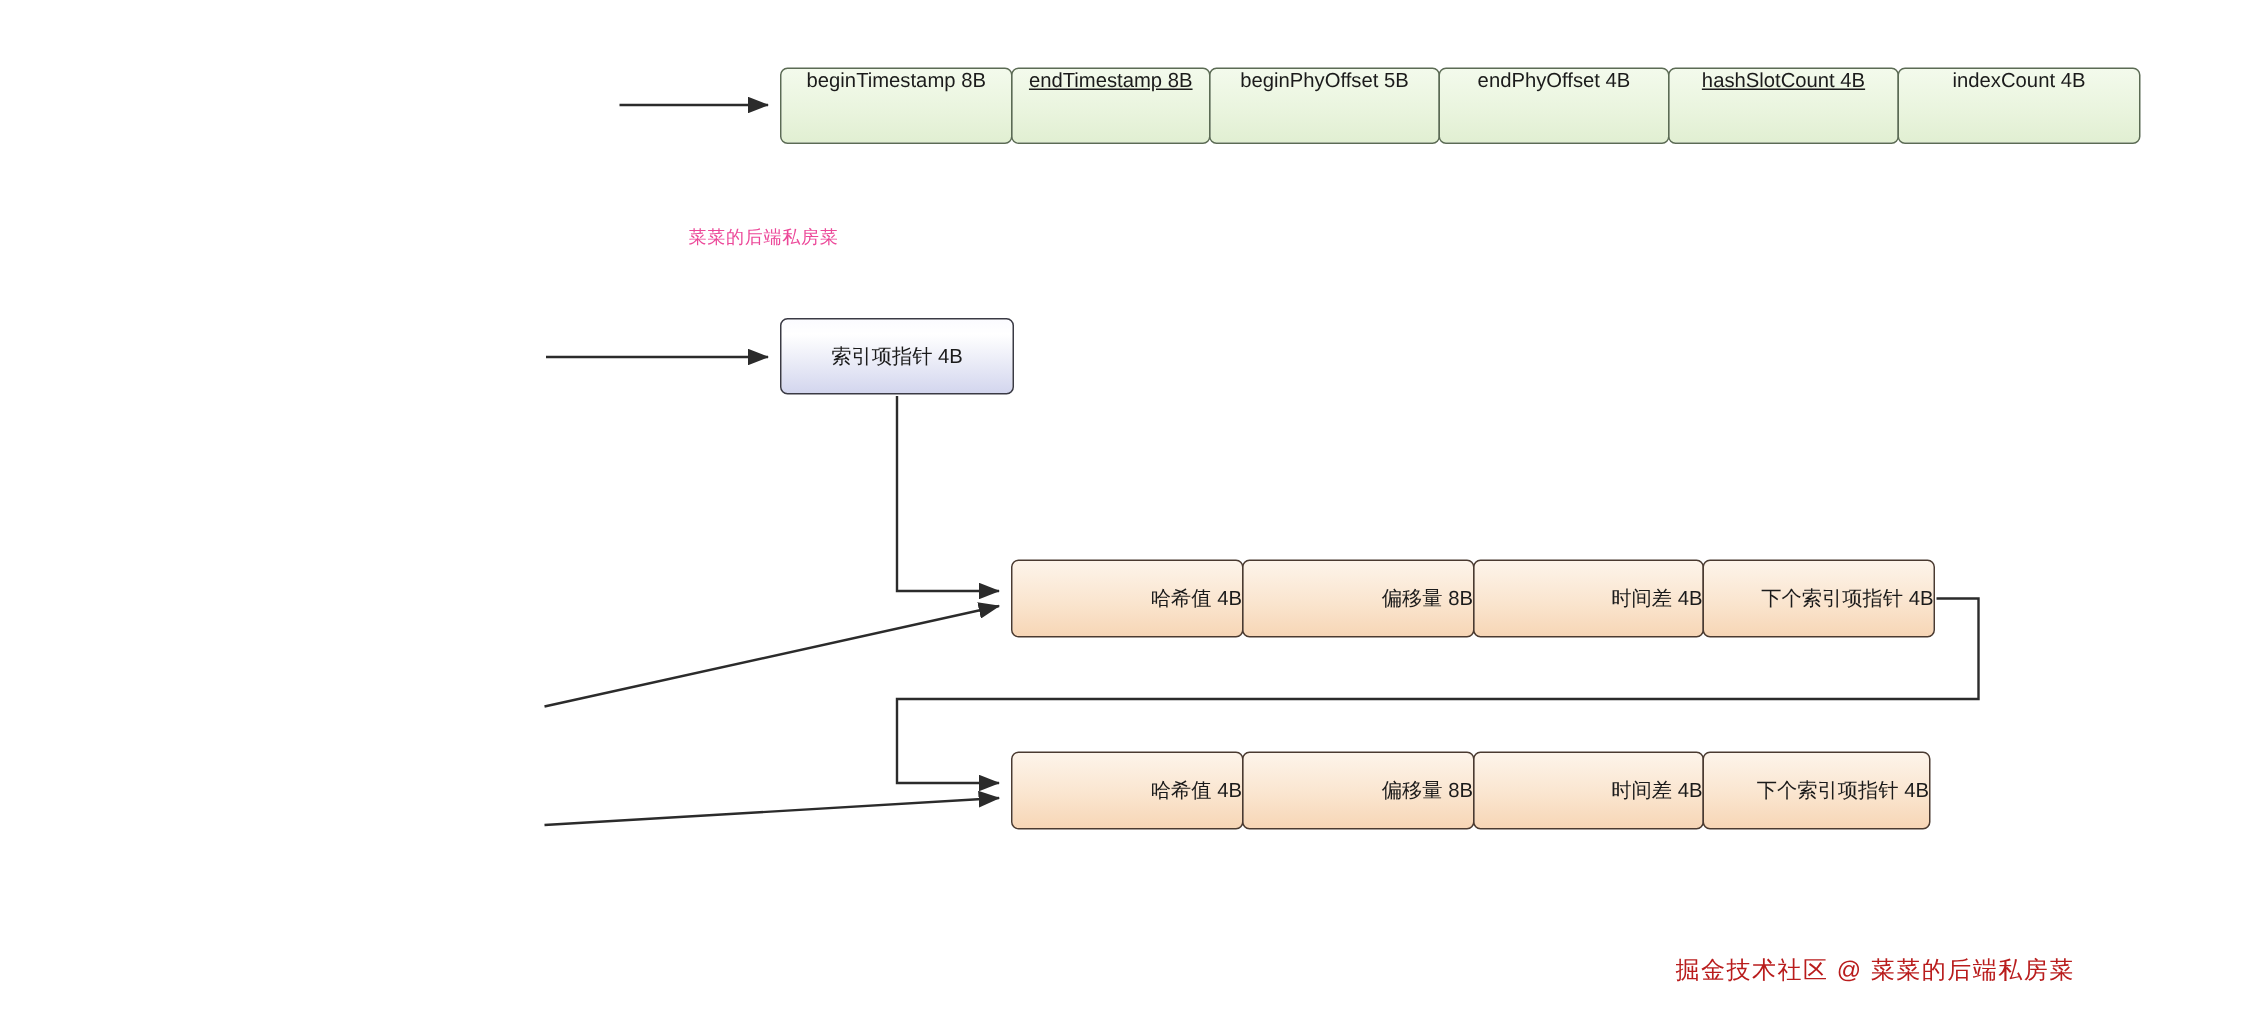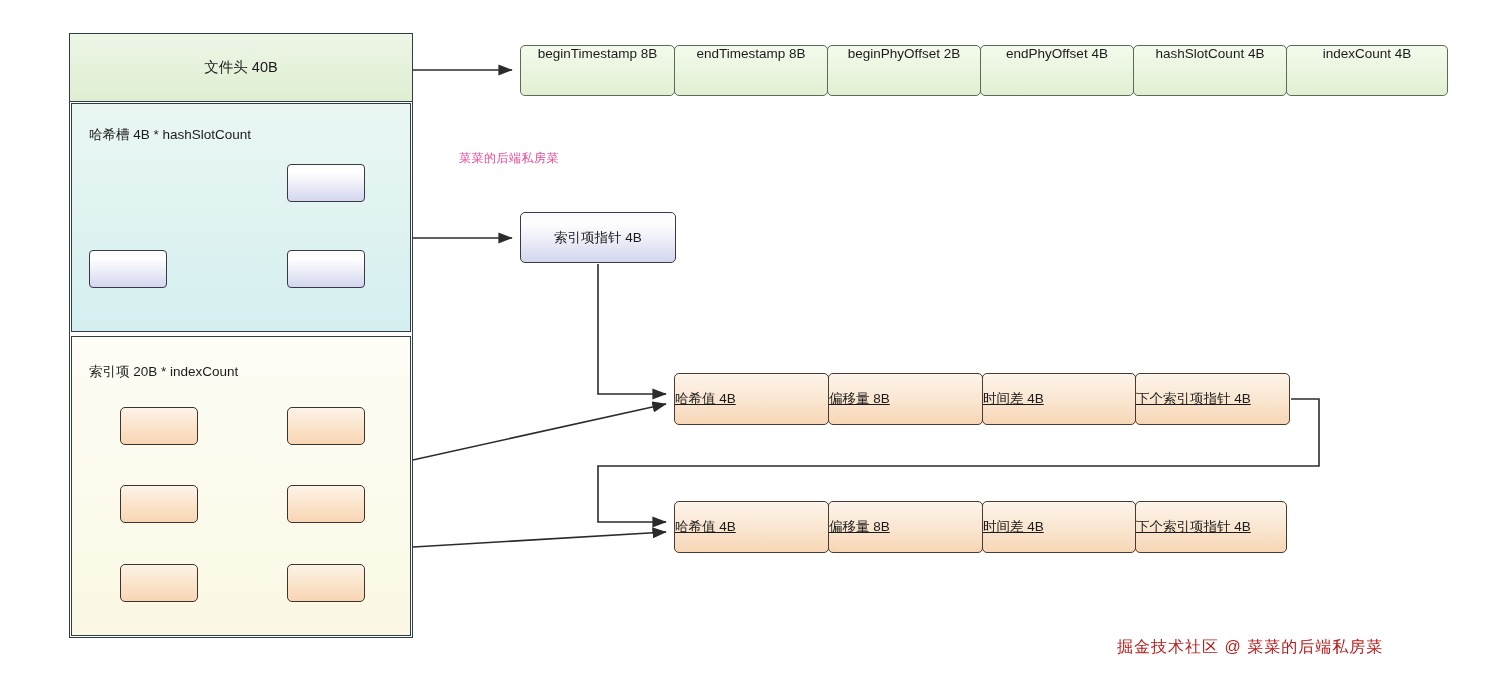--- a/index.html
+++ b/index.html
@@ -152,25 +152,24 @@
   }
   .entry-row .cell {
     box-sizing: border-box;
     height: 52px;
     border: 1.3px solid #4a3a30;
     border-radius: 5px;
     margin-right: -1px;
     background: linear-gradient(to bottom, #fdf4ea 0%, #fae5cf 55%, #f7d6b6 100%);
     display: flex;
     align-items: center;
-    justify-content: flex-start;
-    font-size: 13.5px;
-    color: #1b1b1b;
-    white-space: nowrap;
-    text-decoration: underline;
+    justify-content: flex-end;
+    font-size: 13.5px;
+    color: #1b1b1b;
+    white-space: nowrap;
   }
   #entry-row-1 { left: 674px; top: 373px; }
   #entry-row-2 { left: 674px; top: 501px; }
 
   
   #watermark-center {
     position: absolute;
     left: 459px;
     top: 150px;
     font-size: 12px;
@@ -206,58 +205,35 @@
 
     <path d="M 598 264 L 598 394 L 666 394" stroke="#2b2b2b" stroke-width="1.6" fill="none" marker-end="url(#arrowhead)"></path>
 
     <path d="M 363 471 L 666 404" stroke="#2b2b2b" stroke-width="1.6" fill="none" marker-end="url(#arrowhead)"></path>
 
     <path d="M 1291 399 L 1319 399 L 1319 466 L 598 466 L 598 522 L 666 522" stroke="#2b2b2b" stroke-width="1.6" fill="none" marker-end="url(#arrowhead)"></path>
 
     <path d="M 363 550 L 666 532" stroke="#2b2b2b" stroke-width="1.6" fill="none" marker-end="url(#arrowhead)"></path>
   </svg>
 
-  <div id="file-container">
-
-    <div class="section-header">
-      <span>文件头 40B</span>
-    </div>
-
-    <div class="section-hashslot">
-      <span class="section-label" style="left:17px; top:22px;">哈希槽 4B * hashSlotCount</span>
-      <div class="slot-box" style="left:215px; top:60px;"></div>
-      <div class="slot-box" style="left:17px; top:146px;"></div>
-      <div class="slot-box" style="left:215px; top:146px;"></div>
-    </div>
-
-    <div class="section-index">
-      <span class="section-label" style="left:17px; top:26px;">索引项 20B * indexCount</span>
-      <div class="idx-box" style="left:48px; top:70px;"></div>
-      <div class="idx-box" style="left:215px; top:70px;"></div>
-      <div class="idx-box" style="left:48px; top:148px;"></div>
-      <div class="idx-box" style="left:215px; top:148px;"></div>
-      <div class="idx-box" style="left:48px; top:227px;"></div>
-      <div class="idx-box" style="left:215px; top:227px;"></div>
-    </div>
-  </div>
 
   <div id="header-fields">
     <div class="field" style="width:155px;">
         <span>beginTimestamp 8B</span>
       </div>
+    <div class="field" style="width:133px;text-decoration:underline;">
+        <span>endTimestamp 8B</span>
+      </div>
     <div class="field" style="width:154px;">
-        <span>endTimestamp 8B</span>
-      </div>
-    <div class="field" style="width:154px;">
-        <span>beginPhyOffset 2B</span>
+        <span>beginPhyOffset 5B</span>
       </div>
     <div class="field" style="width:154px;">
         <span>endPhyOffset 4B</span>
       </div>
-    <div class="field" style="width:154px;">
+    <div class="field" style="width:154px;text-decoration:underline;">
         <span>hashSlotCount 4B</span>
       </div>
     <div class="field" style="width:162px;">
         <span>indexCount 4B</span>
       </div>
   </div>
 
   <div id="index-pointer">
     <span>索引项指针 4B</span>
   </div>

